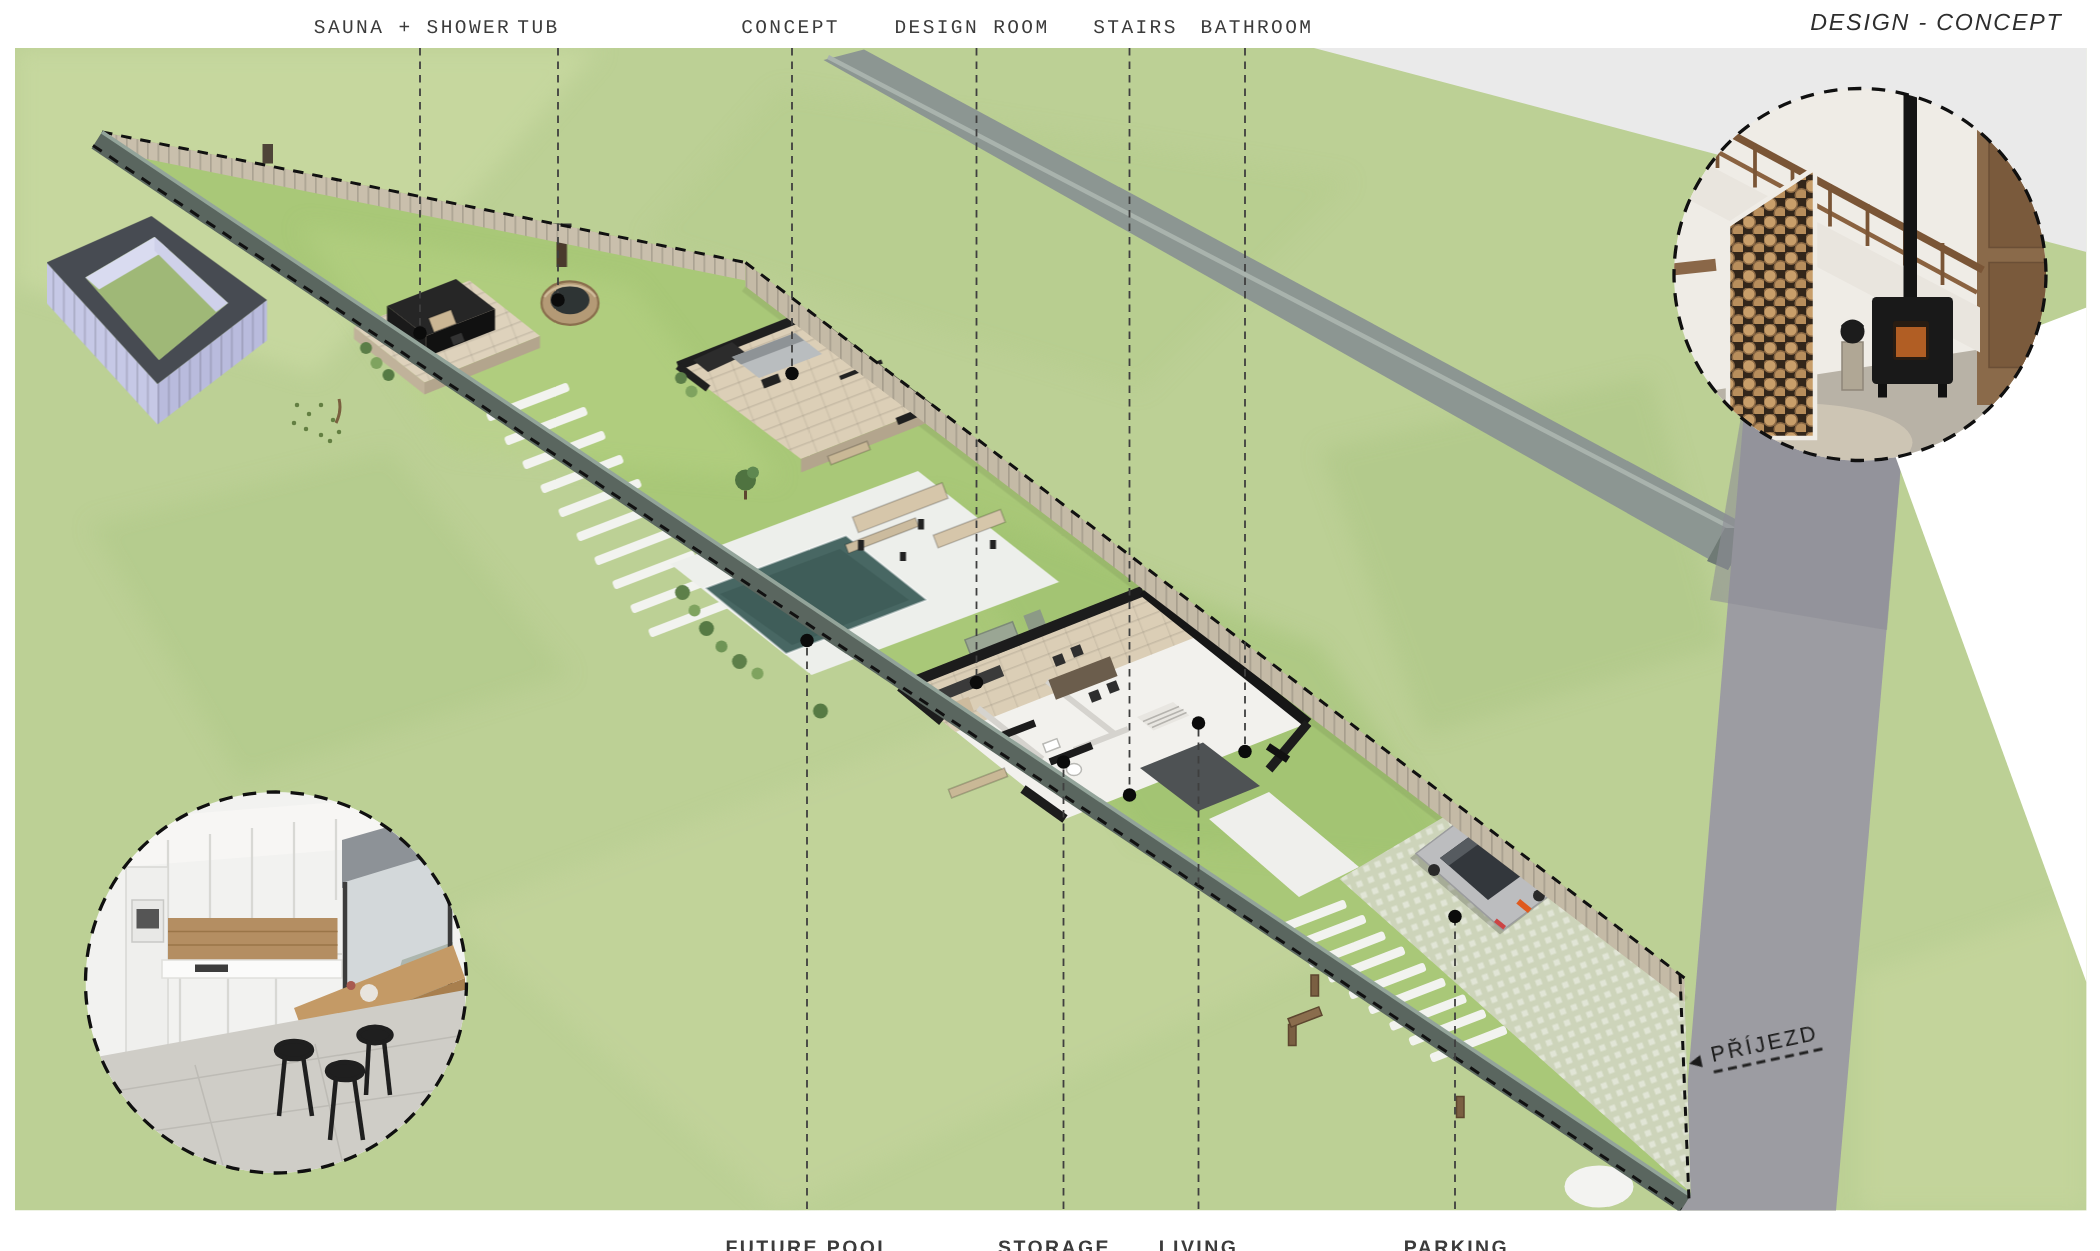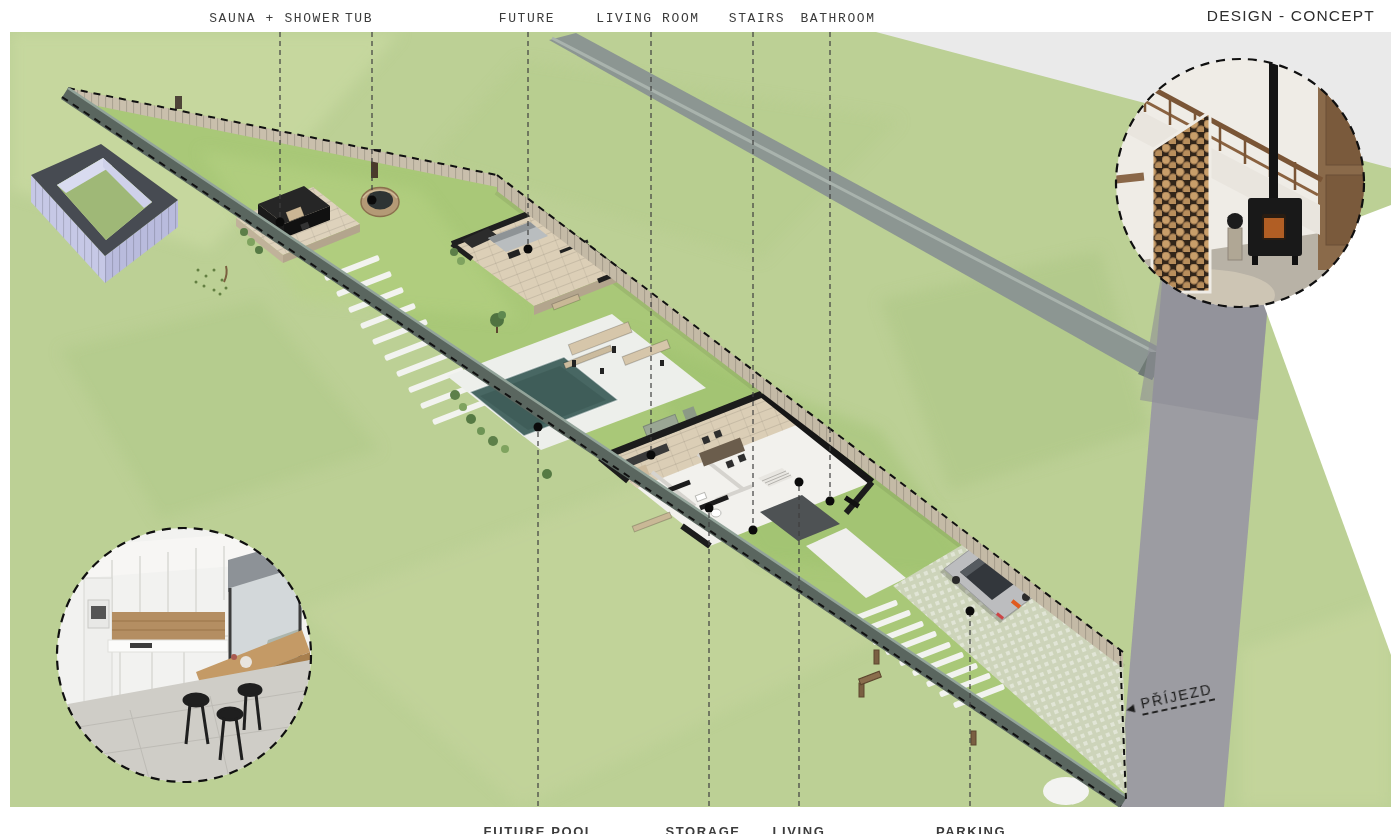--- a/index.html
+++ b/index.html
@@ -3,21 +3,21 @@
 <meta charset="utf-8">
 <style>
   html,body{margin:0;padding:0;background:#ffffff;}
   .page{position:relative;width:1400px;height:834px;background:#fff;overflow:hidden;
         font-family:"Liberation Sans", sans-serif;}
   .scene-svg{position:absolute;left:0;top:0;}
   .lbl{position:absolute;transform:translateX(-50%);white-space:nowrap;
        font-size:13px;letter-spacing:1.6px;color:#3b3b3b;}
   .lbl.top{top:11px;font-family:Liberation Mono, monospace;}
   .lbl.bot{top:824px;font-weight:bold;}
-  .title{position:absolute;top:7px;right:25px;font-size:15.5px;letter-spacing:1.2px;color:#2e2e2e;}
+  .title{position:absolute;top:7px;right:25px;font-size:15.5px;letter-spacing:1.2px;color:#2e2e2e;font-style:italic;}
   .prijezd{position:absolute;left:1126px;top:699px;transform:rotate(-12deg);
            transform-origin:left center;display:flex;align-items:center;gap:7px;color:#1b1b1b;}
   .prijezd .arr{font-size:11px;line-height:1;}
   .prijezd .ptxt{font-size:14.5px;letter-spacing:1.8px;border-bottom:2px dashed #222;padding-bottom:2px;}
 </style>
 </head>
 <body>
 
 <div class="page">
 
@@ -501,22 +501,22 @@
       <circle cx="184" cy="655" r="127" fill="none" stroke="#101010" stroke-width="2.2" stroke-dasharray="9,7"></circle>
     </g>
 
   </g>
 </svg>
 
 <div class="title">DESIGN - CONCEPT</div>
 
 <div class="lbl top" style="left:275px">SAUNA + SHOWER</div>
 <div class="lbl top" style="left:359px">TUB</div>
-<div class="lbl top" style="left:527px">FUTURE</div>
-<div class="lbl top" style="left:648px">LIVING ROOM</div>
+<div class="lbl top" style="left:527px">CONCEPT</div>
+<div class="lbl top" style="left:648px">DESIGN ROOM</div>
 <div class="lbl top" style="left:757px">STAIRS</div>
 <div class="lbl top" style="left:838px">BATHROOM</div>
 
 <div class="lbl bot" style="left:539px">FUTURE POOL</div>
 <div class="lbl bot" style="left:703px">STORAGE</div>
 <div class="lbl bot" style="left:799px">LIVING</div>
 <div class="lbl bot" style="left:971px">PARKING</div>
 
 <div class="prijezd">
   <span class="arr">◀</span>

